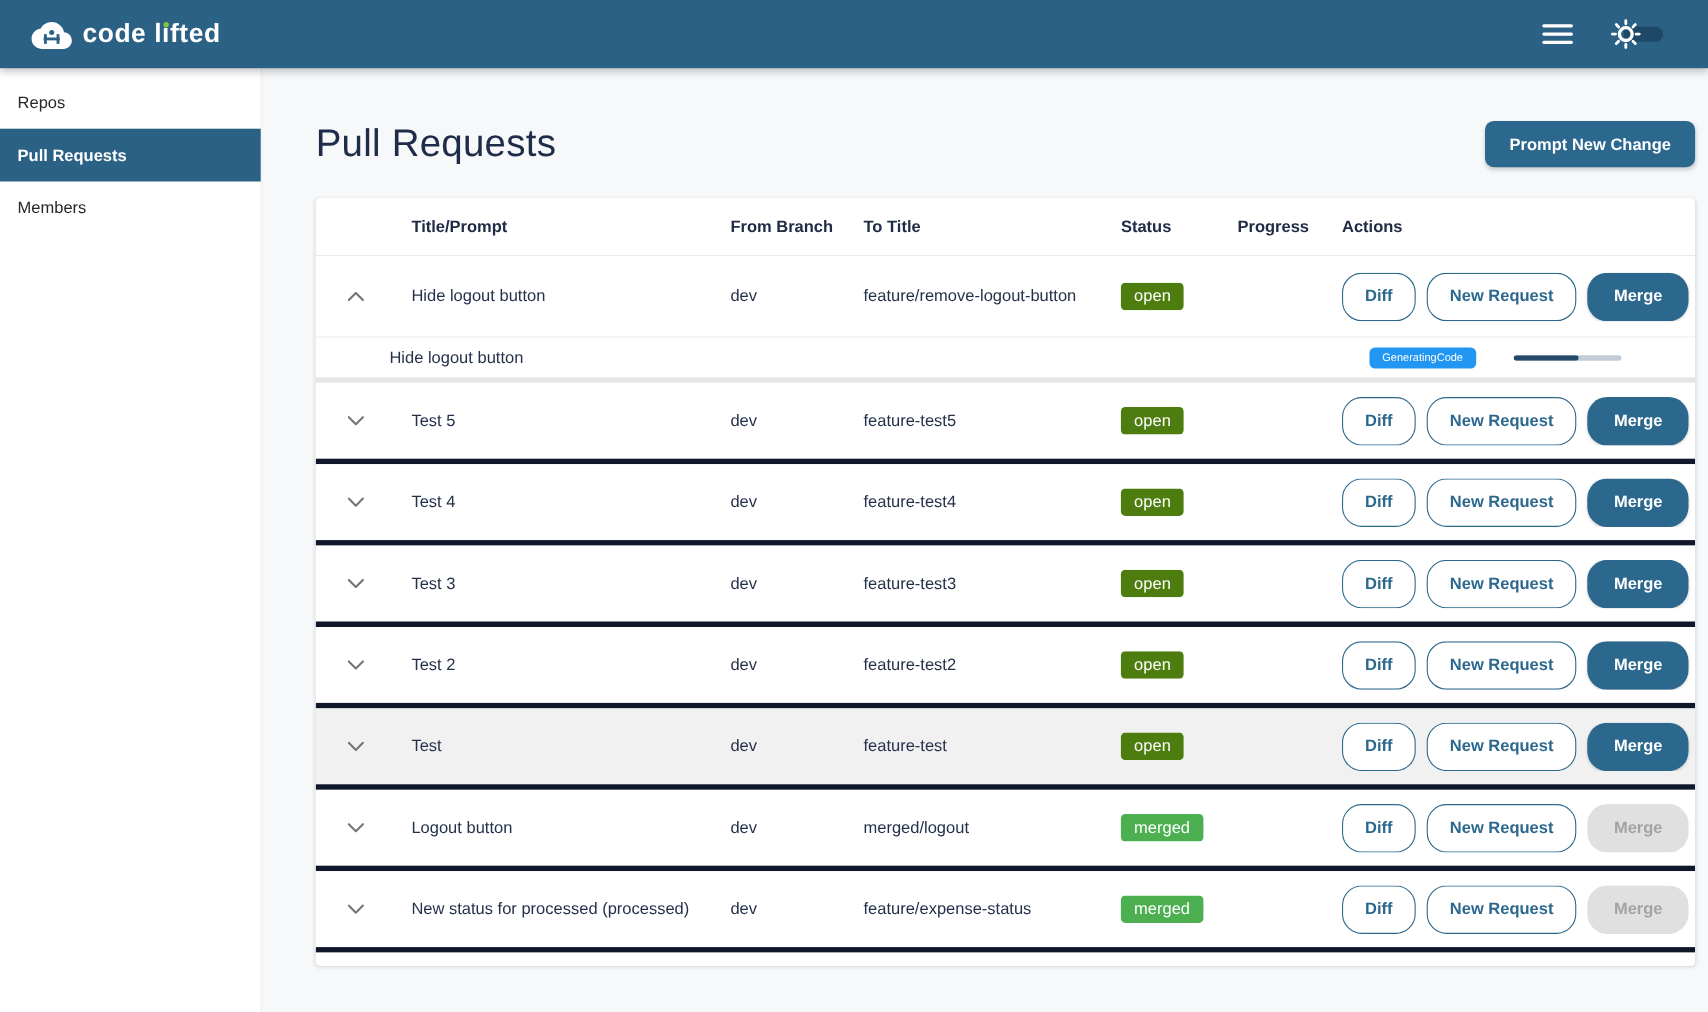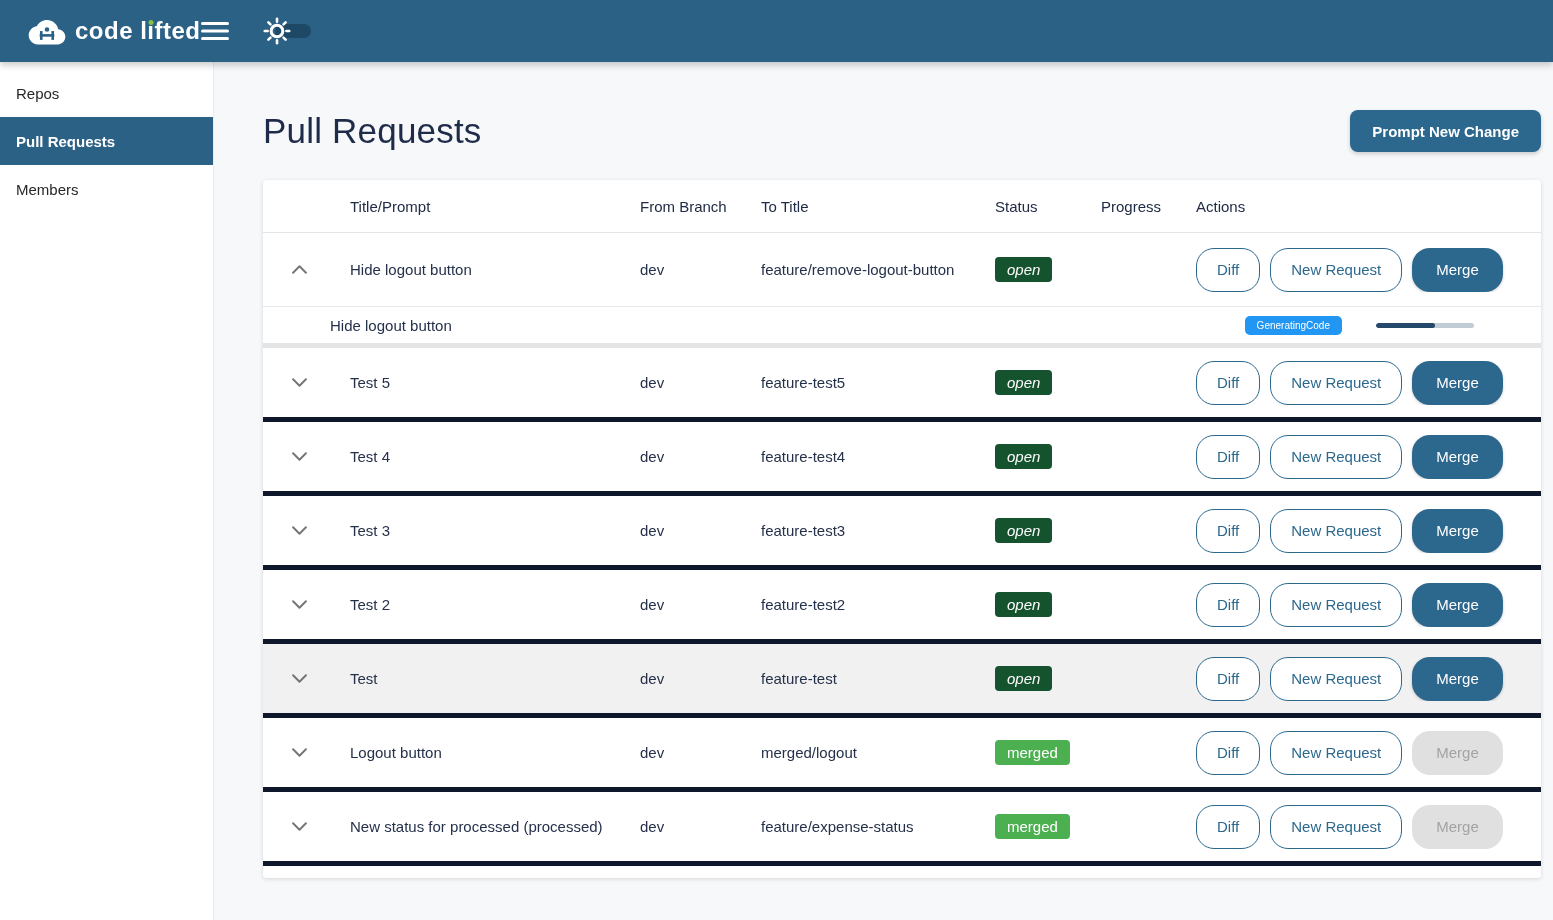--- a/index.html
+++ b/index.html
@@ -5,64 +5,64 @@
   * { box-sizing: border-box; }
   html,body { margin:0; padding:0; }
   body {
     width:1553px; height:920px; overflow:hidden;
     font-family:"Liberation Sans", sans-serif;
     background:#f7f8fa; color:#25314a;
   }
   
   .navbar {
     height:62px; background:#2c6186; display:flex; align-items:center;
-    justify-content:flex-start; padding:0 41px 0 28px;
+    justify-content:space-between; padding:0 41px 0 28px;
     position:relative; z-index:20; box-shadow:0 3px 7px rgba(0,0,0,.22);
   }
   .logo { display:flex; align-items:center; gap:9px; cursor:pointer; }
   .logo-text { color:#fff; font-weight:bold; font-size:24px; letter-spacing:.5px; }
   .logo-i { position:relative; }
   .logo-i::after {
     content:""; position:absolute; left:50%; transform:translateX(-50%);
     top:3px; width:5px; height:5px; border-radius:50%; background:#85c443;
   }
   .nav-right { display:flex; align-items:center; gap:34px; }
   .icon-btn { background:none; border:none; padding:0; cursor:pointer; display:flex; align-items:center; }
   .theme-toggle { position:relative; width:48px; height:30px; cursor:pointer; }
   .toggle-track { position:absolute; right:0; top:8px; width:36px; height:14px; border-radius:7px; background:#1d4866; }
   .toggle-thumb { position:absolute; left:0; top:1px; }
   
   .layout { display:flex; height:858px; }
-  .sidebar { width:214px; background:#fff; padding-top:7px; flex-shrink:0; border-right:1px solid #ececec; }
+  .sidebar { width:238px; background:#fff; padding-top:7px; flex-shrink:0; border-right:1px solid #ececec; }
   .sidebar-item { height:48px; display:flex; align-items:center; padding-left:16px; font-size:15px; color:#272727; cursor:pointer; }
   .sidebar-item.active { background:#2c6186; color:#fff; font-weight:bold; }
   .content { flex:1; padding:0 12px 0 49px; min-width:0; }
   .content-header { display:flex; justify-content:space-between; align-items:center; margin-top:48px; margin-bottom:28px; }
   .page-title { margin:0; font-size:35px; font-weight:400; color:#1e2b49; letter-spacing:.2px; }
   .primary-btn {
     height:42px; padding:0 22px; background:#2c688e; color:#fff; border:none;
     border-radius:8px; font-size:15px; font-weight:bold; font-family:inherit;
     cursor:pointer; box-shadow:0 2px 4px rgba(0,0,0,.18);
   }
   
   .table-card { background:#fff; border-radius:4px; box-shadow:0 1px 4px rgba(0,0,0,.14); overflow:hidden; }
   .grid-row { display:grid; grid-template-columns:73px 290px 121px 234px 106px 95px 1fr; align-items:center; }
   .cell { padding-left:14px; font-size:15px; color:#25314a; white-space:nowrap; overflow:hidden; }
   .thead { height:53px; border-bottom:1px solid #e4e4e4; }
-  .thead .cell { font-weight:normal; color:#202c45; }
+  .thead .cell { font-weight:bold; color:#202c45; }
   .data-row { height:74px; border-bottom:5px solid #0f172a; background:#fff; }
   .data-row.highlighted { background:#f1f1f1; }
   .data-row.with-sub { border-bottom:1px solid #e9e9e9; }
   .chev-cell { display:flex; justify-content:center; padding-left:0; }
   .chev-btn { background:none; border:none; padding:6px; cursor:pointer; display:flex; align-items:center; }
   .badge { display:inline-block; padding:4px 12px; border-radius:4px; color:#fff; font-size:15px; }
-  .badge.open { background:#14532d;font-style:italic; }
+  .badge.open { background:#4d7c0f; }
   .badge.merged { background:#4caf50; }
   .actions { display:flex; align-items:center; gap:10px; }
-  .btn { height:44px; border-radius:18px; font-size:15px; font-weight:normal; font-family:inherit; cursor:pointer; white-space:nowrap; }
+  .btn { height:44px; border-radius:18px; font-size:15px; font-weight:bold; font-family:inherit; cursor:pointer; white-space:nowrap; }
   .btn-outline { background:#fff; border:1px solid #2c688e; color:#2c688e; padding:0 20px; }
   .btn-filled { background:#2c688e; border:none; color:#fff; padding:0 24px; box-shadow:0 1px 3px rgba(0,0,0,.2); }
   .btn-disabled { background:#e0e0e0; border:none; color:#a3a3a3; padding:0 24px; cursor:default; }
   
   .sub-row { height:41px; border-bottom:5px solid #e5e5e5; display:flex; align-items:center; padding-left:67px; background:#fff; }
   .sub-prompt { font-size:15px; color:#25314a; }
   .stage-badge { margin-left:auto; background:#2196f3; border-radius:5px; padding:4px 12px; color:#fff; font-size:10px; }
   .progress { width:98px; height:5px; border-radius:3px; background:#c2ccd6; margin-left:34px; margin-right:67px; overflow:hidden; }
   .progress-fill { height:100%; border-radius:3px; background:#25496b; }
   .row-sliver { height:12px; background:#fff; }

